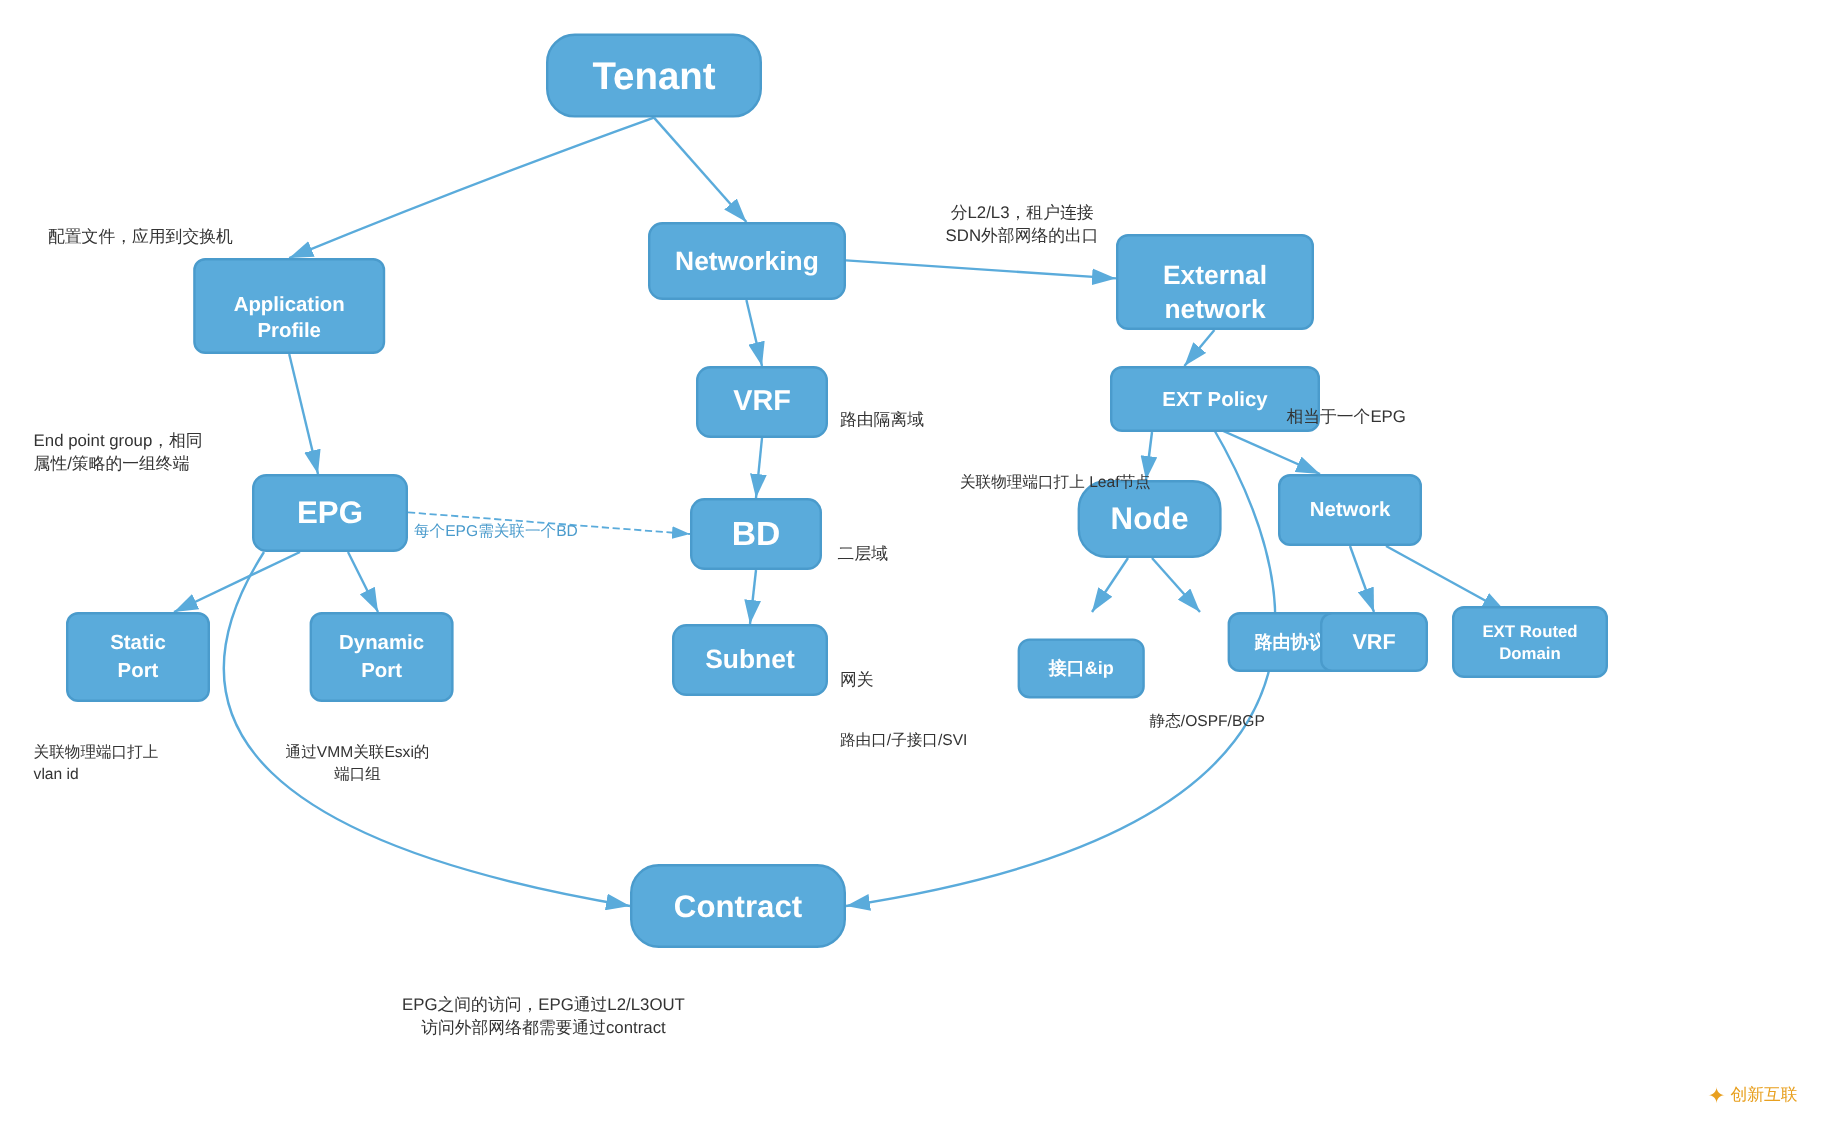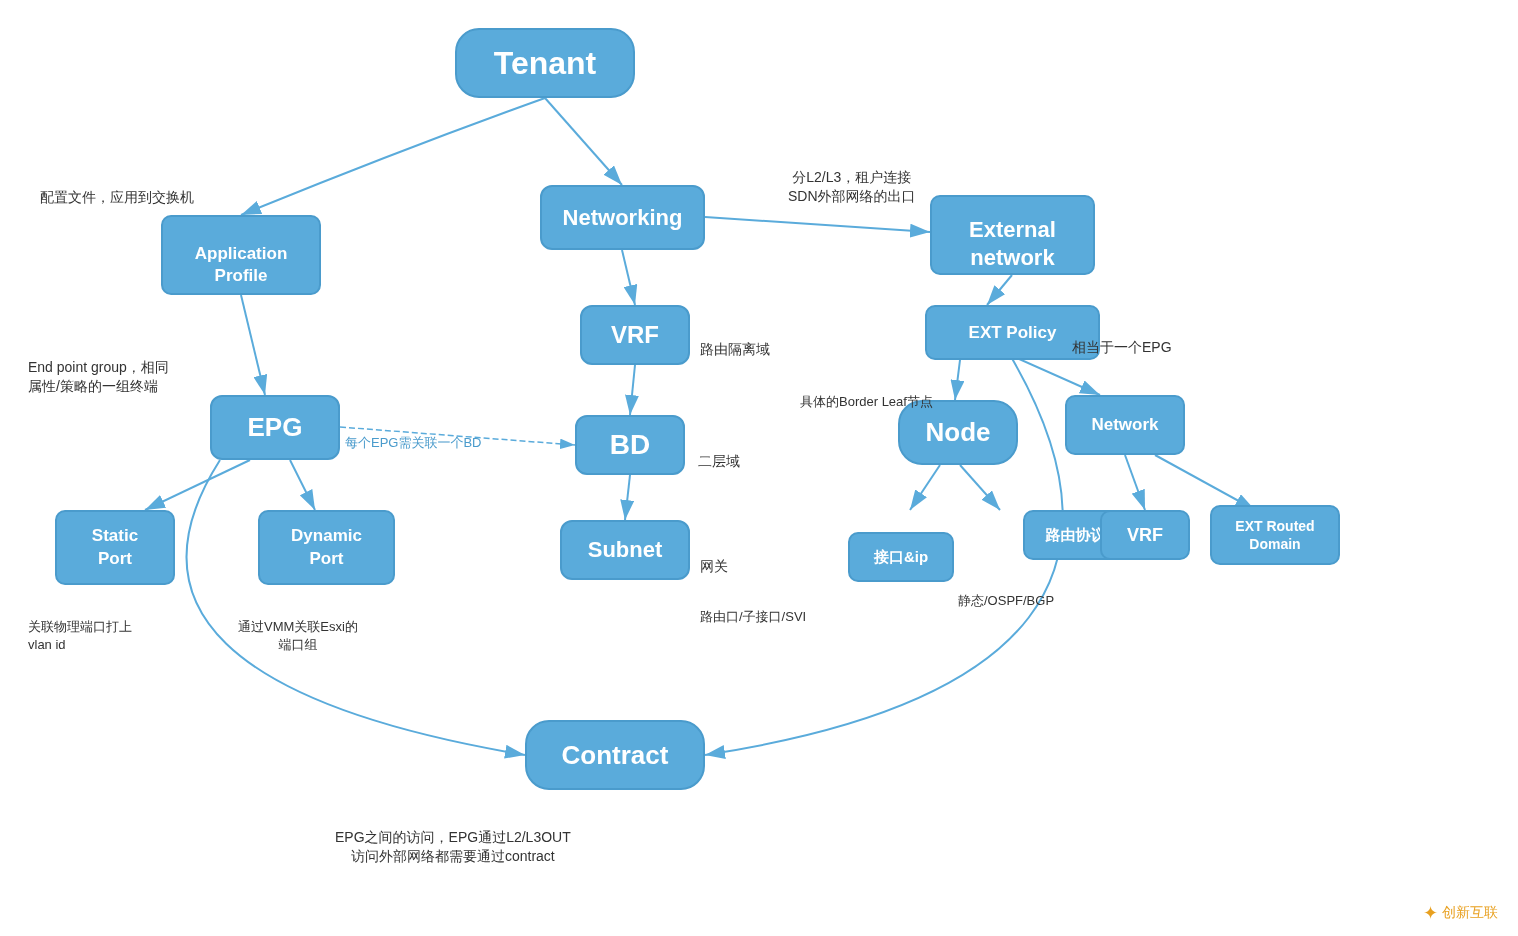--- a/index.html
+++ b/index.html
@@ -171,21 +171,21 @@
 
   <div class="node small" style="left:1065px; top:395px; width:120px; height:60px; font-size:17px;">
     <span>Network</span>
   </div>
 
   <div class="node small" style="left:55px; top:510px; width:120px; height:75px; font-size:17px; white-space:pre-line; line-height:1.3;">
     <span style="white-space:pre-line;">Static
 Port</span>
   </div>
 
-  <div class="node small" style="left:258px; top:510px; width:137px; height:75px; font-size:17px; white-space:pre-line; line-height:1.3;">
+  <div class="node small" style="left:258px; top:510px; width:120px; height:75px; font-size:17px; white-space:pre-line; line-height:1.3;">
     <span style="white-space:pre-line;">Dynamic
 Port</span>
   </div>
 
   <div class="node small" style="left:848px; top:532px; width:106px; height:50px; font-size:15px;text-align:right;">
     <span>接口&amp;ip</span>
   </div>
 
   <div class="node small" style="left:975px; top:510px; width:105px; height:50px; font-size:15px;margin-left:48px;">
     <span>路由协议</span>
@@ -236,21 +236,21 @@
   <div class="label" style="left:788px; top:148px; font-size:14px; text-align:center;">
     <span>分L2/L3，租户连接
 SDN外部网络的出口</span>
   </div>
 
   <div class="label" style="left:1072px; top:318px; font-size:14px;">
     <span>相当于一个EPG</span>
   </div>
 
   <div class="label" style="left:800px; top:375px; font-size:13px;">
-    <span>具体的Border Leaf节点</span>
+    <span>关联物理端口打上 Leaf节点</span>
   </div>
 
   <div class="label" style="left:958px; top:574px; font-size:13px;">
     <span>静态/OSPF/BGP</span>
   </div>
 
   <div class="label" style="left:28px; top:600px; font-size:13px;">
     <span>关联物理端口打上
 vlan id</span>
   </div>

